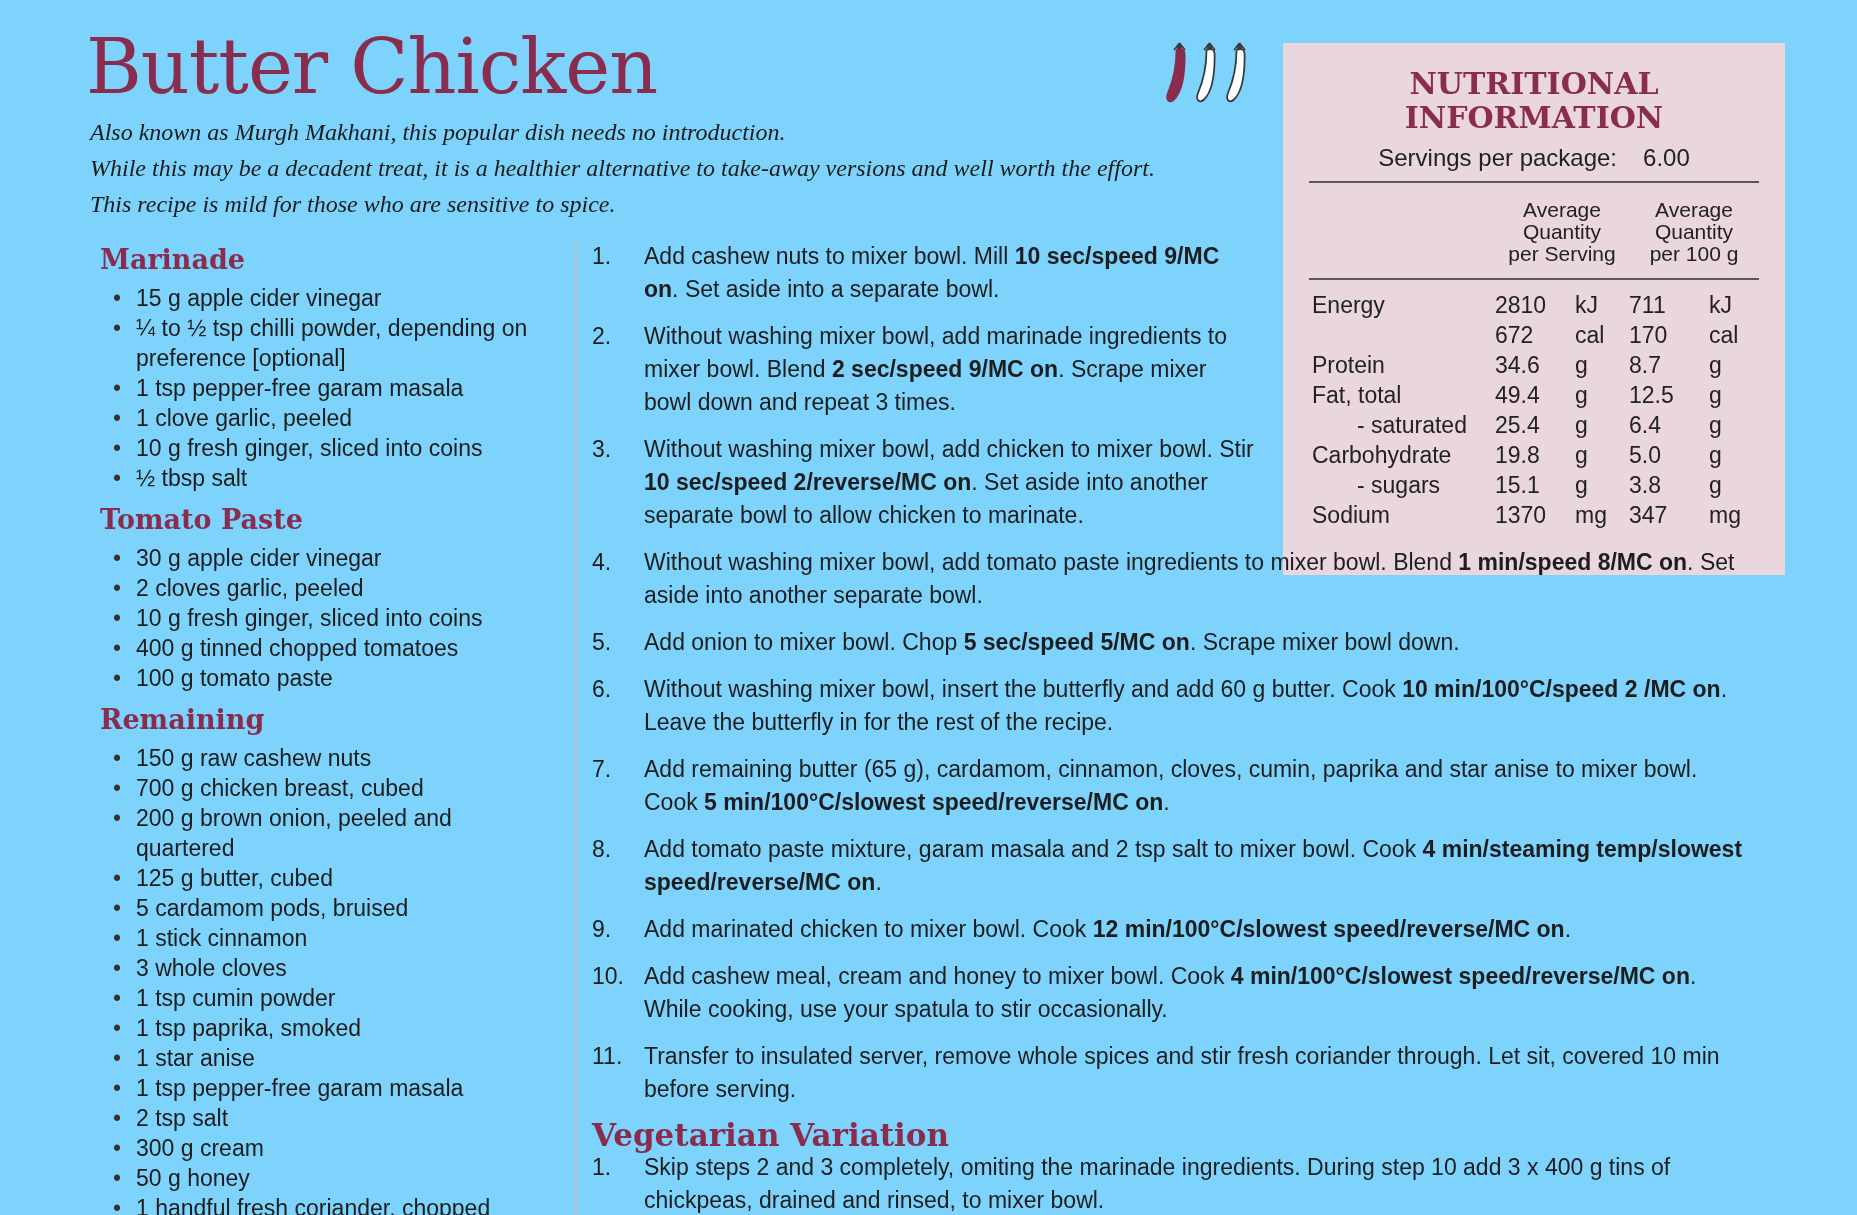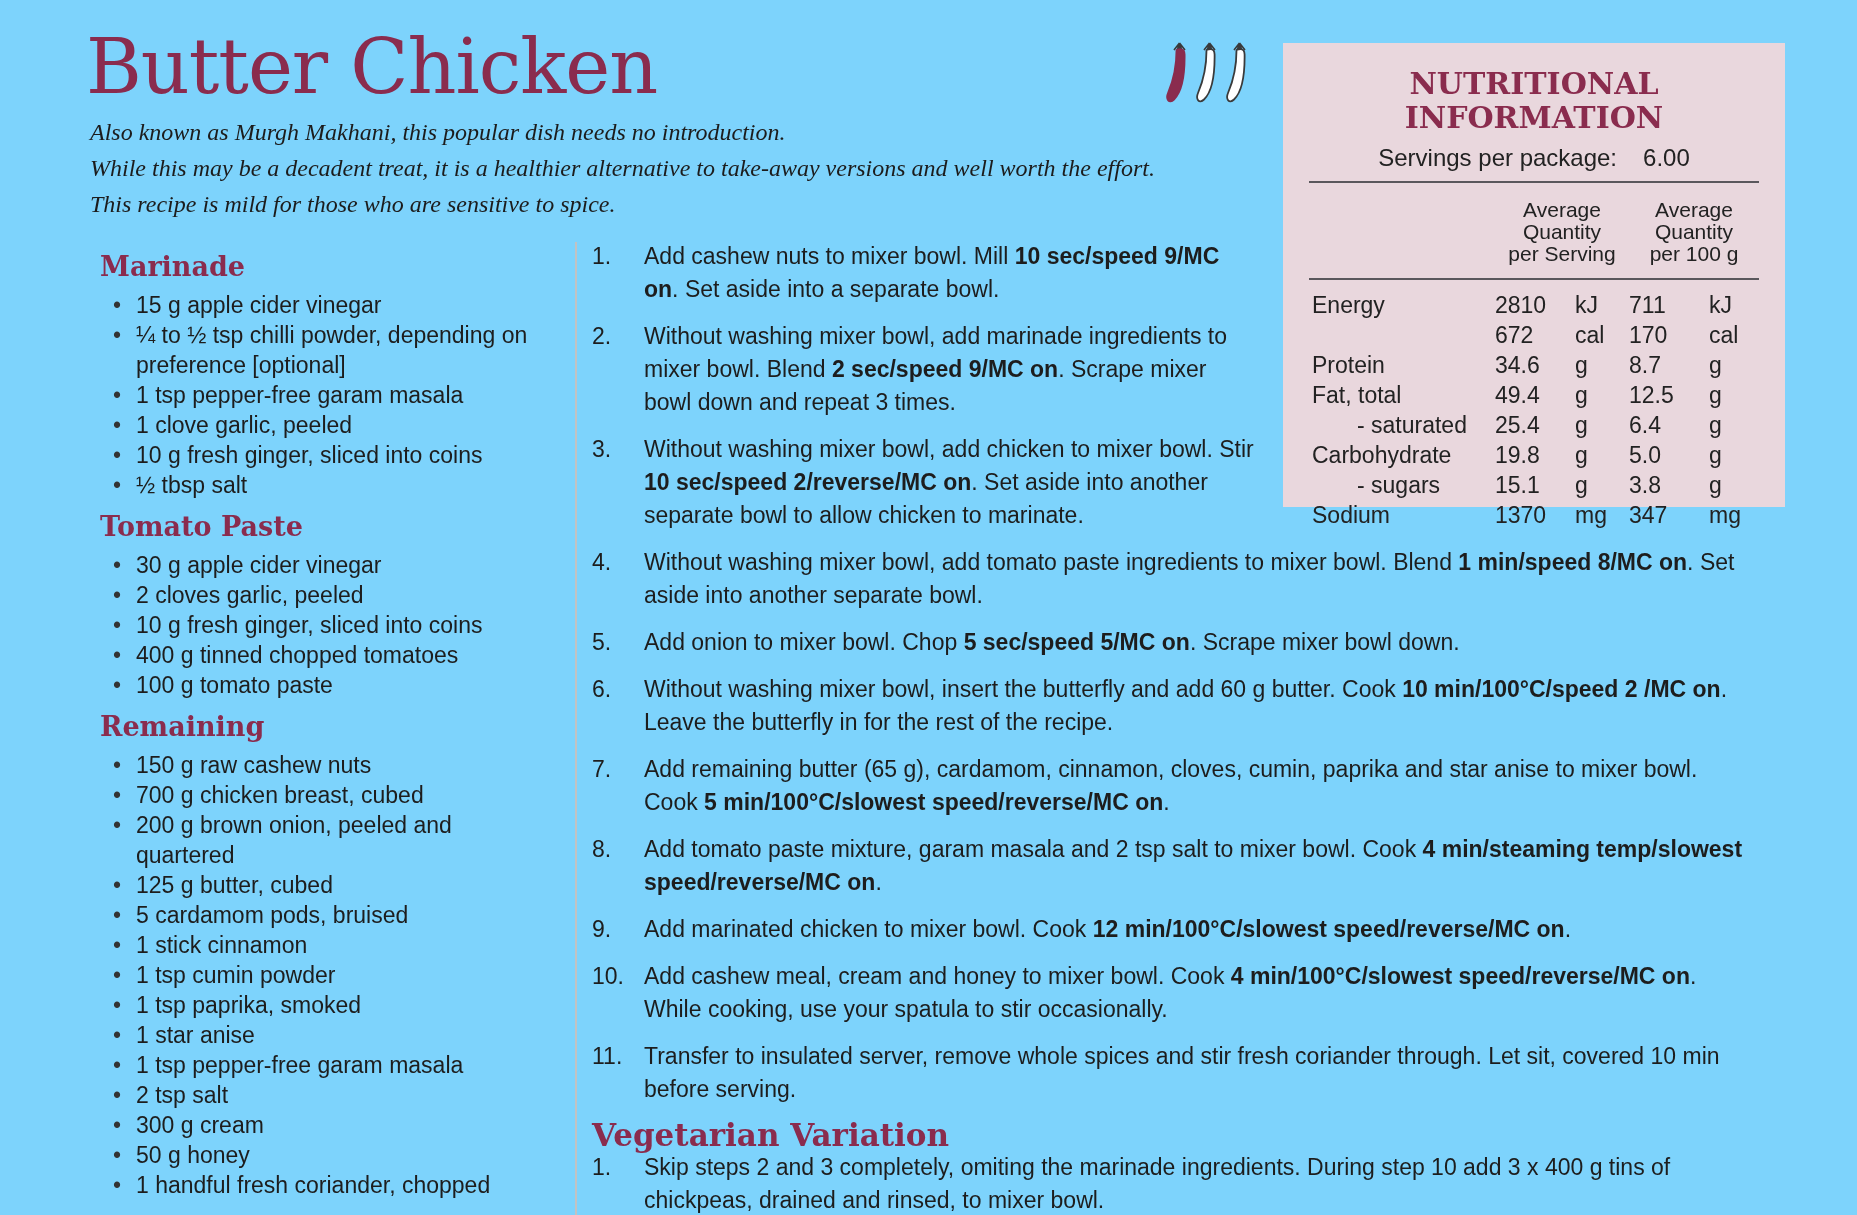--- a/index.html
+++ b/index.html
@@ -15,41 +15,41 @@
          font-style:italic;font-size:24px;line-height:36px;color:#1c1c1c;width:1560px;}
 
   
   .chilis{position:absolute;left:1166px;top:42px;display:flex;gap:3px;}
   .chili{width:27px;height:64px;}
   .chili .stem{stroke:#3a3a3a;stroke-width:1.6;fill:none;}
   .chili .pepper{fill:#ffffff;stroke:#3a3a3a;stroke-width:1.8;}
   .chili.filled .pepper{fill:var(--maroon);stroke:var(--maroon);}
 
   
-  .nutrition{position:absolute;left:1283px;top:43px;width:502px;height:464px;background:var(--pink);}
+  .nutrition{position:absolute;left:1283px;top:43px;width:502px;height:532px;background:var(--pink);}
   .nut-title{margin-top:24px;text-align:center;font-family:"DejaVu Serif","Liberation Serif",serif;
              font-weight:bold;font-size:30px;line-height:34px;color:var(--maroon);}
   .nut-servings{margin-top:9px;display:flex;justify-content:center;gap:26px;font-size:24px;line-height:28px;color:#222;}
   .nut-rule{border:none;border-top:2px solid #5a575c;margin:9px 26px 0 26px;}
   .nut-rule2{border:none;border-top:2px solid #5a575c;margin:13px 26px 0 26px;}
   .nut-headers{display:grid;grid-template-columns:183px 134px 130px;padding-left:29px;margin-top:16px;
                font-size:21px;line-height:22px;color:#222;}
   .nut-headers .hcell{text-align:center;}
   .nut-table{margin-top:10px;font-size:23px;color:#222;}
   .nrow{display:grid;grid-template-columns:183px 72px 62px 72px 58px;padding-left:29px;line-height:30px;}
   .nrow.indent .nlabel{padding-left:45px;}
   .nlabel{text-align:left;}
   .nnum{text-align:left;}
   .nunit{padding-left:8px;text-align:left;}
 
   
   .ingredients{position:absolute;left:100px;top:240px;width:447px;}
   .ingredients h3{font-family:"DejaVu Serif","Liberation Serif",serif;font-weight:bold;font-size:27px;
                   line-height:30px;color:var(--maroon);margin:12px 0 7px 0;}
-  .ingredients .ing-section:first-child h3{margin-top:12px;}
+  .ingredients .ing-section:first-child h3{margin-top:5px;}
   .ingredients ul{list-style:none;margin:8px;padding:0;}
   .ingredients li{position:relative;padding-left:28px;font-size:23px;line-height:30px;color:#1d1d1d;}
   .ingredients li::before{content:"•";position:absolute;left:5px;top:0;color:#333;}
 
   
   .divider{position:absolute;left:575px;top:242px;width:2px;height:973px;background:#c2c2c2;}
 
   
   .steps{position:absolute;left:592px;top:240px;width:1152px;}
   .steps-narrow{width:665px;}
@@ -198,20 +198,21 @@
     <div class="ing-section">
       <h3>Remaining</h3>
       <ul>
 
       <li>150 g raw cashew nuts</li>
           <li>700 g chicken breast, cubed</li>
           <li>200 g brown onion, peeled and quartered</li>
           <li>125 g butter, cubed</li>
           <li>5 cardamom pods, bruised</li>
           <li>1 stick cinnamon</li>
+          <li>3 whole cloves</li>
           <li>1 tsp cumin powder</li>
           <li>1 tsp paprika, smoked</li>
           <li>1 star anise</li>
           <li>1 tsp pepper-free garam masala</li>
           <li>2 tsp salt</li>
           <li>300 g cream</li>
           <li>50 g honey</li>
           <li>1 handful fresh coriander, chopped</li>
         </ul>
     </div>

